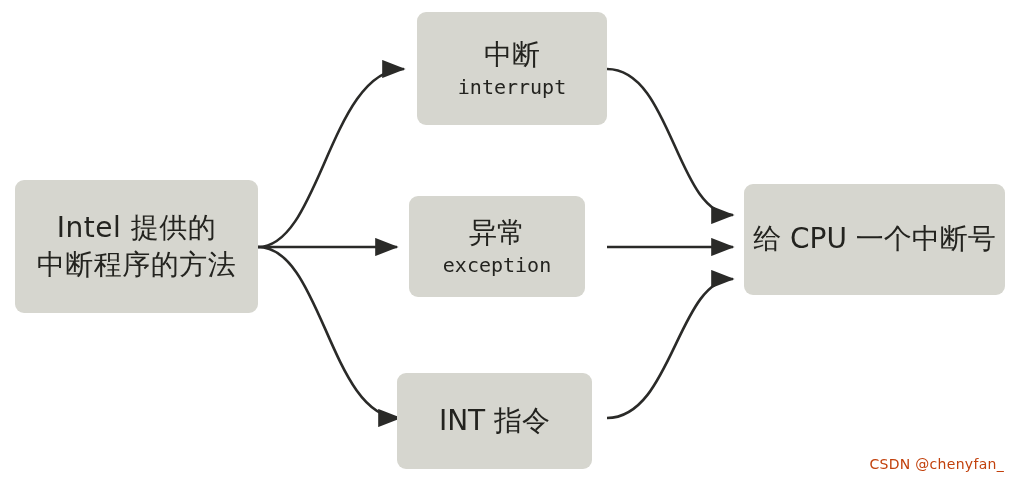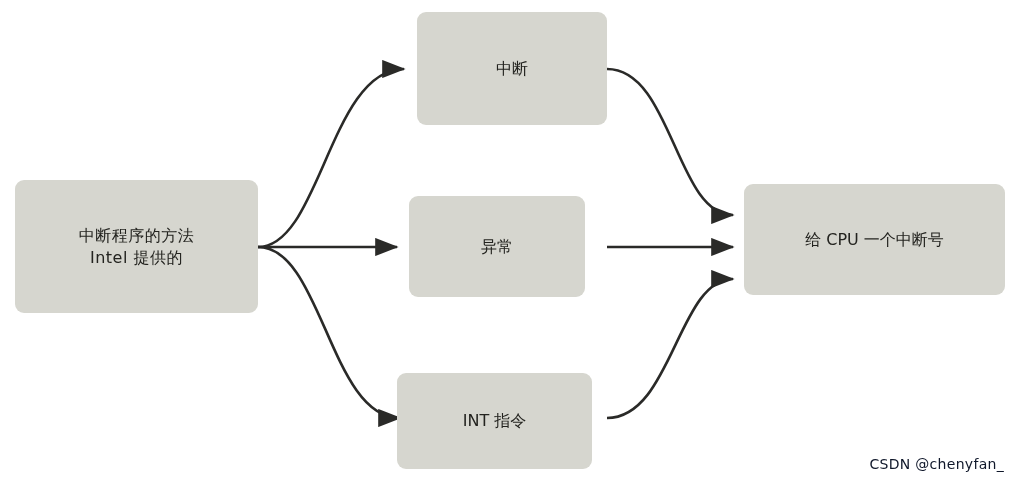--- a/index.html
+++ b/index.html
@@ -58,31 +58,31 @@
     left: 397px; top: 373px;  width: 195px;  height: 96px;
     font-size: 20px;
   }
   #node-target {
     left: 744px; top: 184px;  width: 261px;  height: 111px;
     font-size: 20px;
     text-align: center;
   }
   .line-cn {
     font-family: "DejaVu Sans", sans-serif;
-    font-size: 16px;
+    font-size: 28px;
   }
   .line-en {
     font-family: "DejaVu Sans Mono", monospace;
     font-size: 20px;
   }
   #watermark {
     position: absolute;
     right: 16px;
     bottom: 12px;
-    color: #0f172a;
+    color: #c2410c;
     font-size: 14px;
     font-family: "DejaVu Sans", sans-serif;
     letter-spacing: 0.3px;
     user-select: none;
     z-index: 3;
   }
 </style>
 </head>
 <body>
 
@@ -100,30 +100,32 @@
   <path d="M258,247 C322,247 330,418 400,418" fill="none" stroke="#2a2a28" stroke-width="2.6" marker-end="url(#arrowhead)"></path>
 
   <path d="M607,69 C672,69 676,215 733,215" fill="none" stroke="#2a2a28" stroke-width="2.6" marker-end="url(#arrowhead)"></path>
 
   <path d="M607,247 L733,247" fill="none" stroke="#2a2a28" stroke-width="2.6" marker-end="url(#arrowhead)"></path>
 
   <path d="M607,418 C672,418 678,279 733,279" fill="none" stroke="#2a2a28" stroke-width="2.6" marker-end="url(#arrowhead)"></path>
 </svg>
 
 <div class="node" id="node-source">
+  <span class="node-line line-cn">Intel 提供的</span>
   <span class="node-line line-cn">中断程序的方法</span>
-  <span class="node-line line-cn">Intel 提供的</span>
 </div>
 
 <div class="node" id="node-interrupt">
   <span class="node-line line-cn">中断</span>
+  <span class="node-line line-en">interrupt</span>
 </div>
 
 <div class="node" id="node-exception">
   <span class="node-line line-cn">异常</span>
+  <span class="node-line line-en">exception</span>
 </div>
 
 <div class="node" id="node-int">
   <span class="node-line line-cn">INT 指令</span>
 </div>
 
 <div class="node" id="node-target">
   <span class="node-line line-cn">给 CPU 一个中断号</span>
 </div>
 

